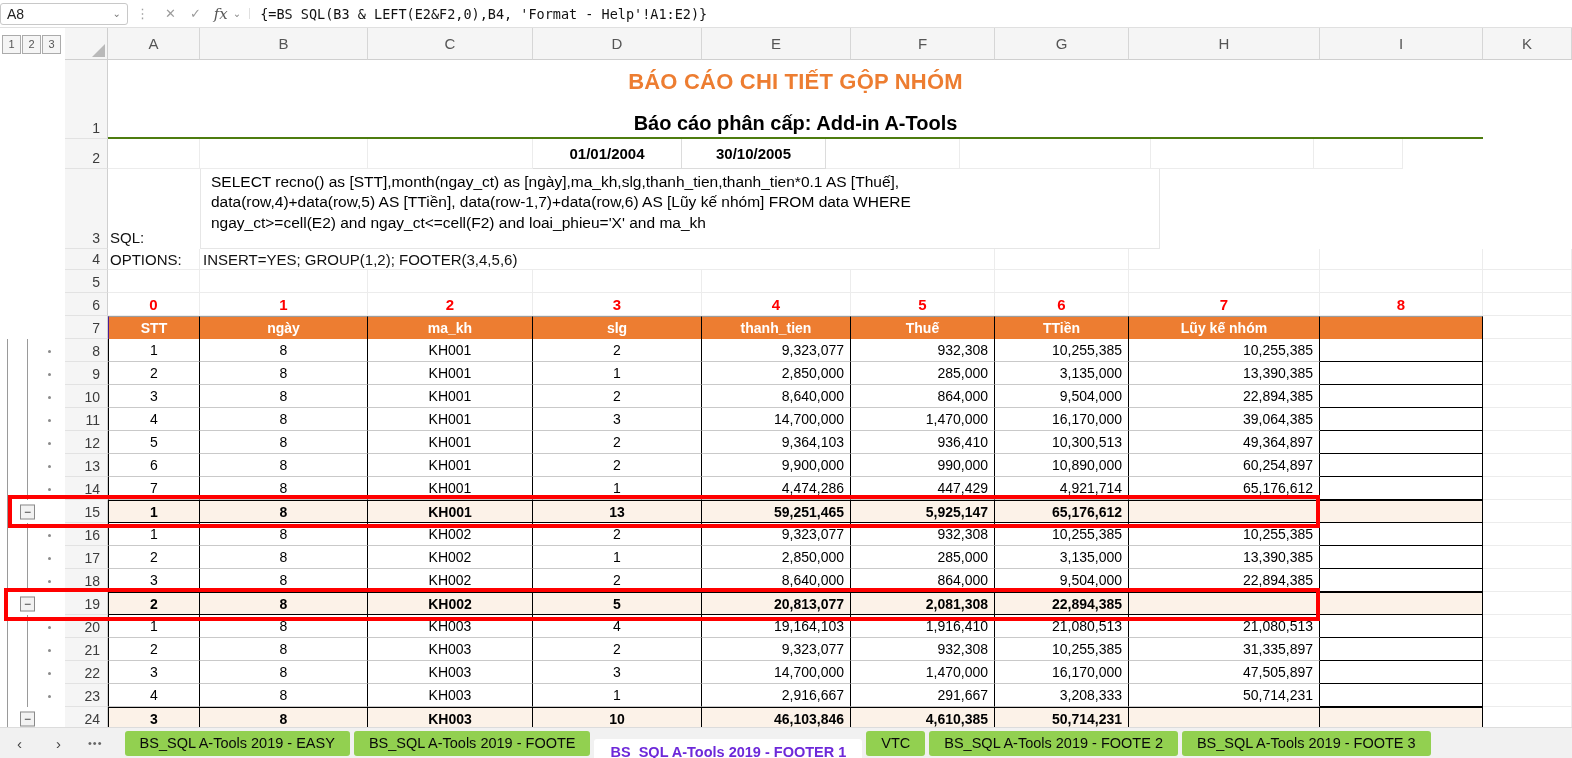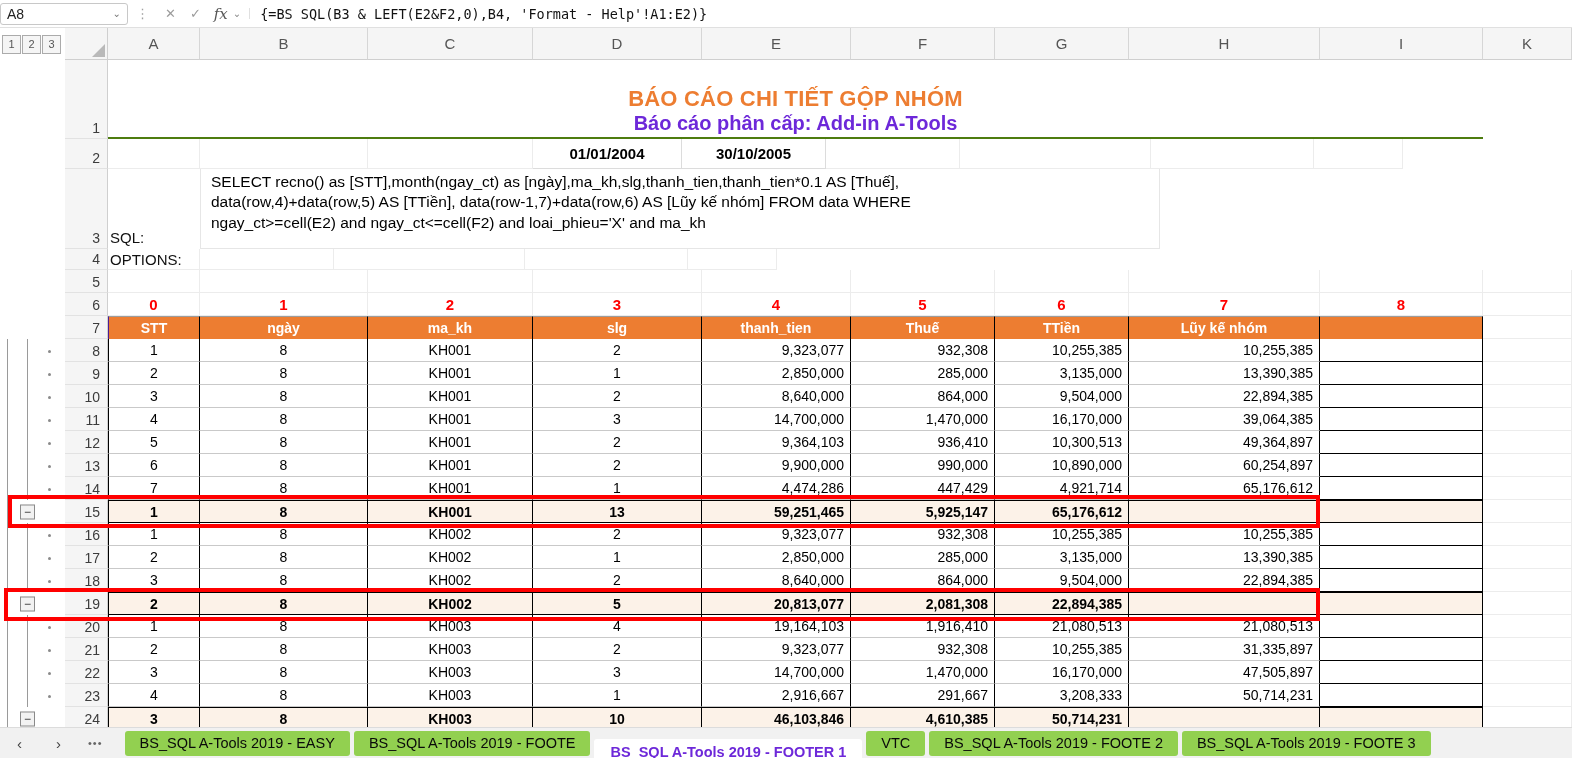--- a/index.html
+++ b/index.html
@@ -44,21 +44,21 @@
 
   
   .urow { display:flex; }
   .r1{height:79px}.r2{height:30px}.r3{height:80px}.r4{height:21px}.r5{height:23px}.r6{height:23px}
   .ucell { border-right:1px solid #ececec; border-bottom:1px solid #ececec; font-size:15px; color:#111; }
   .nob { border:none; }
   .span-ai { width:1375px; }
   .titlecell { display:flex; flex-direction:column; align-items:center; justify-content:flex-end;
                border-bottom:2px solid #4d7c0f; padding-bottom:2px; }
   .title1 { color:#ED7D31; font-weight:bold; font-size:22px; letter-spacing:.2px; }
-  .title2 { color:#6d28d9; font-weight:bold; font-size:20px; margin-top:0;text-align:right; }
+  .title2 { color:#000000; font-weight:bold; font-size:20px; margin-top:17px;text-align:right; }
   .lbl-ngay { display:flex; align-items:center; justify-content:flex-end; padding-right:8px; font-weight:bold; font-size:15px; }
   .dateval { display:flex; align-items:center; justify-content:center; font-weight:bold; font-size:15px; border-right:1px solid #dcdcdc; border-bottom:1px solid #dcdcdc; }
   .sql-label { display:flex; align-items:flex-end; padding:0 0 3px 2px; font-size:15px; }
   .sql-block { width:960px; border:1px solid #e6e6e6; border-top:none; padding:3px 6px 0 10px; }
   .sql-text { max-width:808px; font-size:15.5px; line-height:1.32; color:#000; }
   .opt-label { display:flex; align-items:center; padding-left:2px; font-size:15px; }
   .opt-text { display:flex; align-items:center; padding-left:3px; font-size:15px; }
   .fnum { display:flex; align-items:center; justify-content:center; color:#FF0000; font-weight:bold;
           font-size:15px; border-right:1px solid #ececec; border-bottom:1px solid #ececec; }
 
@@ -178,20 +178,21 @@
         <div class="sql-text">SELECT recno() as [STT],month(ngay_ct) as [ngày],ma_kh,slg,thanh_tien,thanh_tien*0.1 AS [Thuế], data(row,4)+data(row,5) AS [TTiền], data(row-1,7)+data(row,6) AS [Lũy kế nhóm] FROM data WHERE ngay_ct&gt;=cell(E2) and ngay_ct&lt;=cell(F2) and loai_phieu='X' and ma_kh</div>
       </div>
       <div class="ucell cI nob"></div>
       <div class="ucell cK nob"></div>
     </div>
 
     <div class="urow r4">
       <div class="gut"></div>
       <div class="rnum">4</div>
       <div class="ucell cA opt-label">OPTIONS:</div>
+      <div class="ucell opt-text span-opts" style="width:795px">INSERT=YES; GROUP(1,2); FOOTER(3,4,5,6)</div>
       <div class="ucell cG"></div>
       <div class="ucell cH"></div>
       <div class="ucell cI"></div>
       <div class="ucell cK"></div>
     </div>
 
     <div class="urow r5">
       <div class="gut"></div>
       <div class="rnum">5</div>
       <div class="ucell cA"></div>

